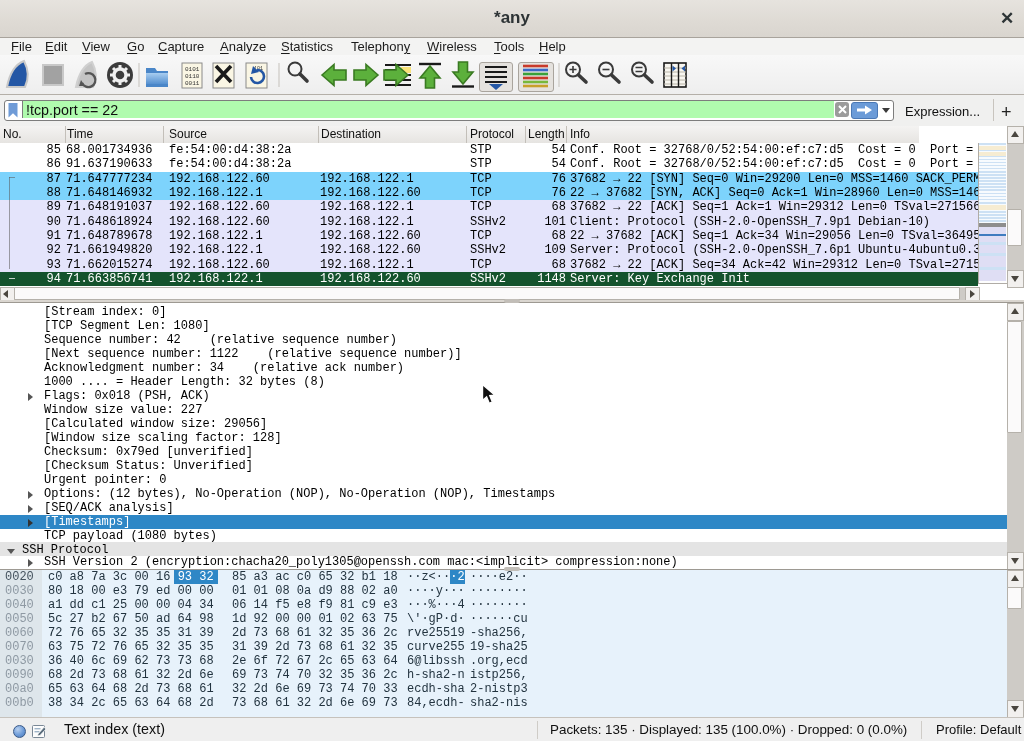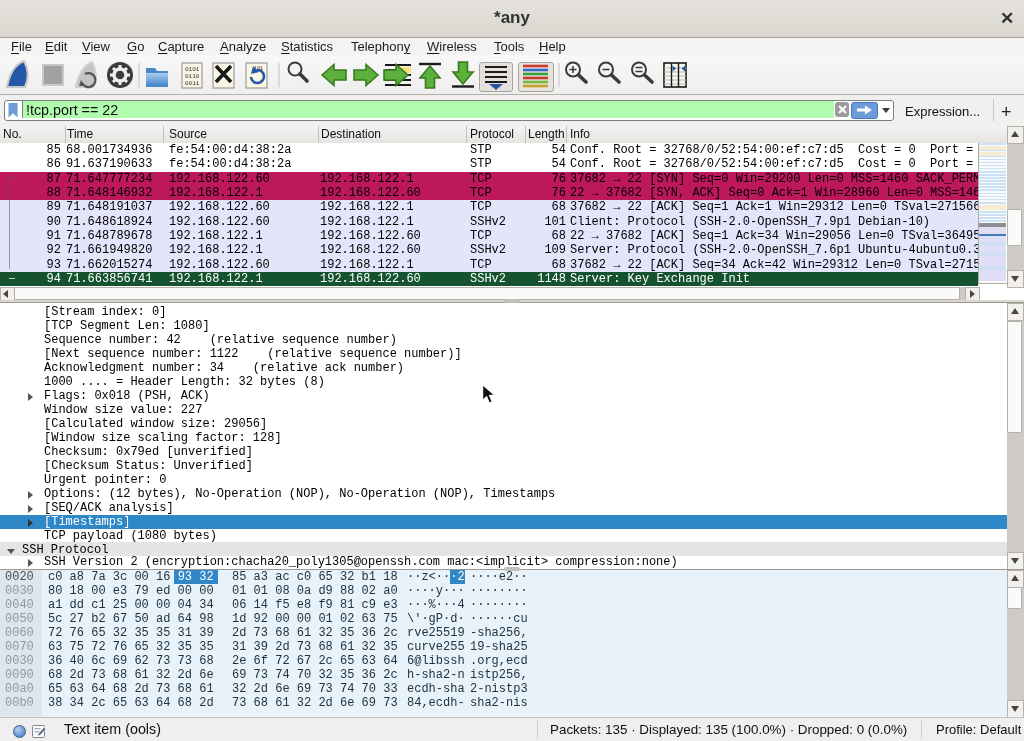--- a/index.html
+++ b/index.html
@@ -17,29 +17,29 @@
 .pressed{background:#e5e2de;border:1px solid #a9a49d;border-radius:3px;}
 
 #filterbar{top:95px;left:0;width:1024px;height:31px;background:#f0f0ef;border-bottom:1px solid #cac6c0;}
 #filterbox{top:5px;left:4px;width:888px;height:19px;background:#fff;border:1px solid #7d7d7d;border-radius:3px;}
 #filtergreen{top:6px;left:23px;width:811px;height:17px;background:#b0fbae;}
 #filtertext{top:7px;left:26px;font-family:"Liberation Sans",sans-serif;font-size:14.3px;color:#101010;}
 #expr{top:9px;left:905px;font-size:13px;color:#111;}
 #plus{top:7px;left:1001px;font-size:18px;color:#222;}
 
 #plist{top:126px;left:0;width:1024px;height:174px;background:#fff;}
-#phead{top:0;left:0;width:1024px;height:17px;background:linear-gradient(#f4f3f2,#e6e4e1);border-bottom:1px solid #b8b4ae;font-size:12px;color:#111;}
+#phead{top:0;left:0;width:919px;height:17px;background:linear-gradient(#f4f3f2,#e6e4e1);border-bottom:1px solid #b8b4ae;font-size:12px;color:#111;}
 #phead span{position:absolute;top:1px;}
 .hsep{position:absolute;top:0;width:1px;height:17px;background:#c3bfb9;}
 .prow{position:absolute;left:0;width:978px;height:14.33px;font-family:"Liberation Mono",monospace;font-size:12px;white-space:pre;overflow:hidden;}
 .prow span{position:absolute;top:0px;line-height:14.33px;}
 .c-no{left:0;width:61px;text-align:right;}
 .c-time{left:66px;}.c-src{left:169px;}.c-dst{left:320px;}.c-proto{left:470px;}
 .c-len{left:470px;width:96px;text-align:right;}.c-info{left:570px;}
-.r-grey{background:#be185d;color:#000;}
+.r-grey{background:#7dd3fc;color:#000;}
 .r-lav{background:#e4e4fb;color:#000;}
 .r-sel{background:#14532d;color:#fff;}
 .r-white{background:#fff;color:#000;}
 
 #minimap{top:17px;left:978px;width:29px;height:140px;background:#fdfdfd;border:1px solid #b0aca6;border-top:none;}
 .sb{background:#cecbc6;}
 .sbbtn{position:absolute;background:#f2f0ee;border:1px solid #b5b1aa;}
 .sbthumb{position:absolute;background:#fbfafa;border:1px solid #b5b1aa;border-radius:1px;}
 .arr{position:absolute;width:0;height:0;}
 
@@ -365,21 +365,21 @@
 <div class="abs" style="top:299px;left:504px;width:16px;height:4px;background:#c2beb8;border-radius:2px"></div>
 <div class="abs" style="top:567px;left:504px;width:16px;height:4px;background:#c2beb8;border-radius:2px"></div>
 <div class="abs" id="status">
 <div class="abs" style="top:7px;left:13px;width:11px;height:11px;border-radius:50%;background:radial-gradient(circle at 35% 30%,#b8d0ef,#6d9bd8 55%,#4a78b8);border:1px solid #3a5a88"></div>
 <svg class="abs" style="top:6px;left:32px" width="15" height="15" viewBox="0 0 15 15">
         <rect x="0.5" y="1.5" width="12" height="12" rx="1" fill="#fdfdfd" stroke="#7a8896"></rect>
         <rect x="2.5" y="4" width="6" height="1.4" fill="#9fb4c8"></rect>
         <rect x="2.5" y="7" width="5" height="1.4" fill="#9fb4c8"></rect>
         <path d="M6 10 L12 3.2 L14 5 L8 11.4 L5.5 12 Z" fill="#5a6c7c" stroke="#fff" stroke-width="0.7"></path>
       </svg>
-<div class="abs" style="top:3px;left:64px;font-size:14.3px">Text item (ools)</div>
+<div class="abs" style="top:3px;left:64px;font-size:14.3px">Text index (text)</div>
 <div class="abs" style="top:4px;left:550px;font-size:13.4px">Packets: 135 · Displayed: 135 (100.0%) · Dropped: 0 (0.0%)</div>
 <div class="abs" style="top:4px;left:936px">Profile: Default</div>
 <div class="abs" style="top:3px;left:537px;width:1px;height:18px;background:#cfccc7"></div>
 <div class="abs" style="top:3px;left:921px;width:1px;height:18px;background:#cfccc7"></div>
 </div>
 <svg class="abs" style="top:383px;left:481px" width="16" height="23" viewBox="0 0 16 23">
       <path d="M1.5 1.5 L1.5 17.5 L5.6 13.9 L8.2 20.3 L11.4 19 L8.8 12.7 L14 12.2 Z" fill="#111" stroke="#fff" stroke-width="1.4"></path>
     </svg>
 </div>
 

